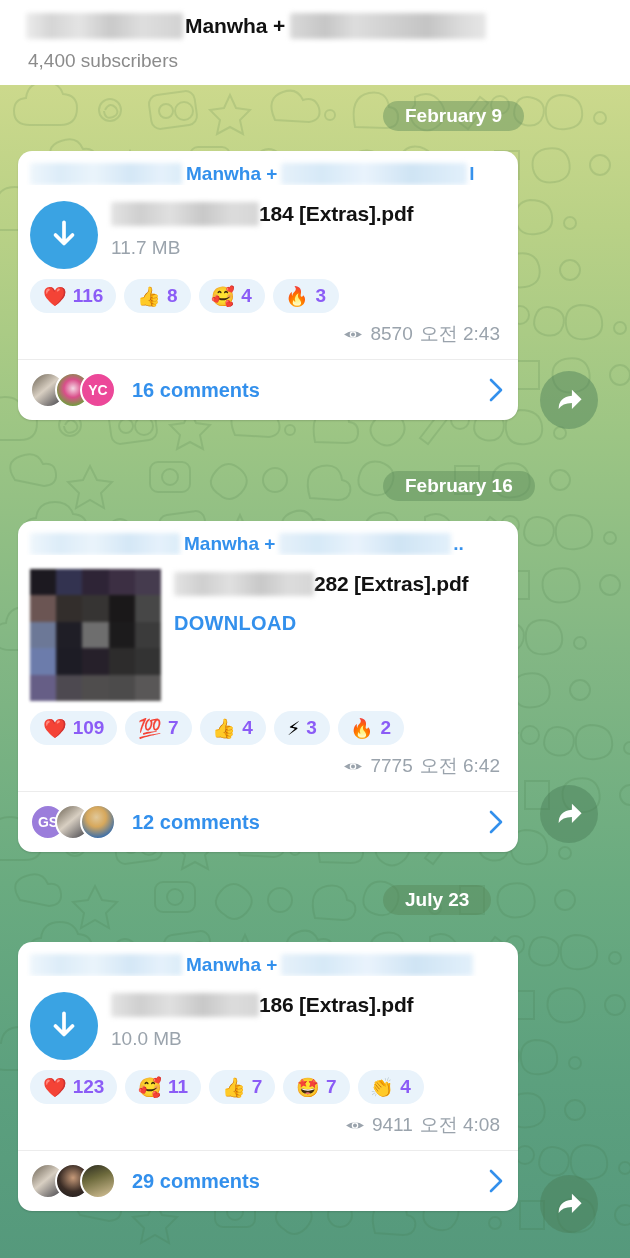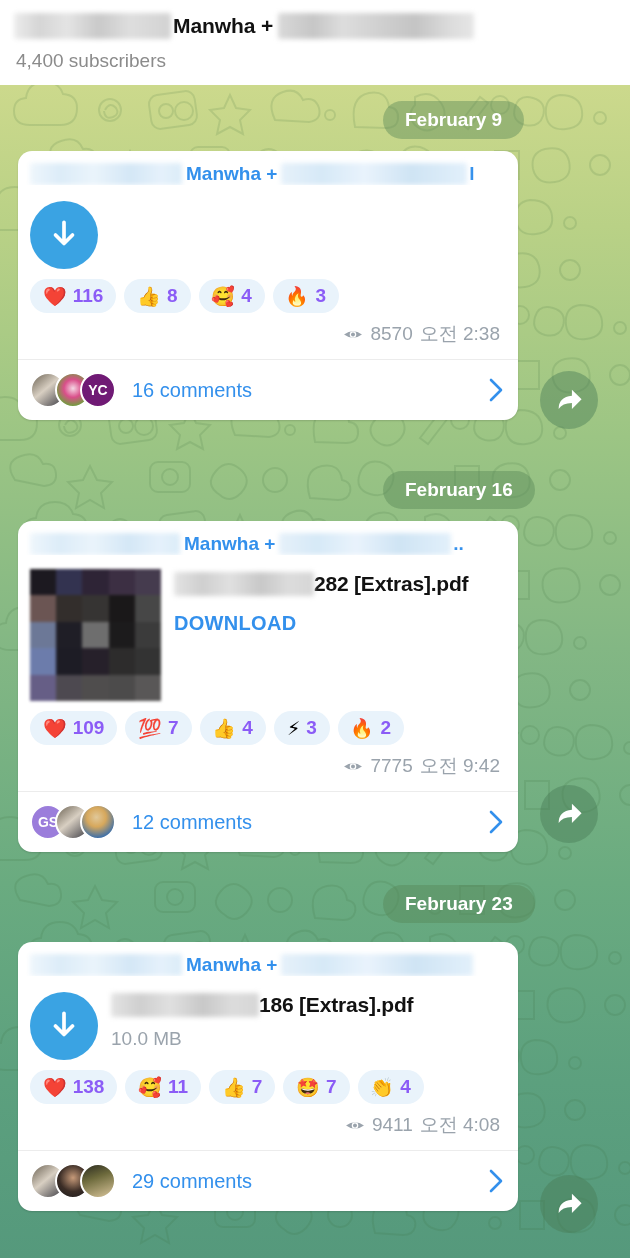--- a/index.html
+++ b/index.html
@@ -2,21 +2,21 @@
 <html><head>
 <meta charset="utf-8">
 <style>
   * { margin:0; padding:0; box-sizing:border-box; }
   html, body {
     width:630px; height:1258px;
     font-family:"Liberation Sans", "DejaVu Sans", sans-serif;
     overflow:hidden;
     background:#fff;
   }
-  #app { position:relative; width:630px; height:1258px; overflow:hidden; }
+  #app { position:relative; width:630px; height:1258px; overflow:hidden;padding-left:12px; }
 
   
   .header {
     position:relative; height:85px; background:#ffffff;
     padding:6px 14px 0 14px;
   }
   .header-title-row {
     display:flex; align-items:center; height:40px; justify-content:flex-start;
   }
   .hdr-blur-a { width:157px; height:26px; border-radius:2px; margin-right:2px;
@@ -40,21 +40,21 @@
     position:absolute; left:0; top:85px; width:630px; height:1173px;
     background:linear-gradient(to bottom,#ccd98c 0%,#b9d186 12%,#9cc584 30%,#83b784 48%,#6aab80 68%,#5ca07e 85%,#55997c 100%);
     overflow:hidden;
   }
   .chat-pattern {
     position:absolute; inset:0; opacity:0.14; pointer-events:none;
   }
 
   
   .date-pill {
-    position:absolute; height:38px; border-radius:19px;
+    position:absolute; height:30px; border-radius:19px;
     background:rgba(86,134,86,0.42);
     color:#ffffff; font-size:19px; font-weight:bold;
     display:flex; align-items:center; justify-content:center;
     padding:0 22px; white-space:nowrap;
   }
 
   
   .bubble {
     position:absolute; left:18px; width:500px;
     background:#ffffff; border-radius:14px;
@@ -119,21 +119,21 @@
   
   .comments { display:flex; align-items:center; height:60px; padding:0 14px 0 12px; }
   .avatars { display:flex; align-items:center; }
   .avatar {
     width:36px; height:36px; border-radius:50%; border:2px solid #fff;
     margin-left:-11px; overflow:hidden; position:relative; flex:none;
     display:flex; align-items:center; justify-content:center;
     color:#fff; font-size:14px; font-weight:bold;
   }
   .avatar:first-child { margin-left:0; }
-  .comments-label { font-size:20px; color:#3390ec; font-weight:normal; margin-left:16px; }
+  .comments-label { font-size:20px; color:#3390ec; font-weight:bold; margin-left:16px; }
   .chevron { margin-left:auto; width:16px; height:26px; }
 
   
   .fwd-btn {
     position:absolute; width:58px; height:58px; border-radius:50%;
     background:rgba(74,124,86,0.45);
     display:flex; align-items:center; justify-content:center;
   }
   .fwd-btn svg { width:29px; height:29px; }
 </style>
@@ -209,20 +209,27 @@
         <div class="bl bl-light2" style="width:186px;"></div>
         <span class="tail-char">l</span>
       </div>
 
       <div class="file-row">
         <div class="dl-circle">
           <svg viewBox="0 0 24 24">
             <path d="M12 3 v13 M6 12 l6 6 l6 -6" fill="none" stroke="#fff" stroke-width="2.6" stroke-linecap="round" stroke-linejoin="round"></path>
           </svg>
         </div>
+        <div class="file-meta">
+          <div class="fname-row">
+            <div class="fname-blur" style="width:148px;"></div>
+            <div class="fname">184 [Extras].pdf</div>
+          </div>
+          <div class="fsize">11.7 MB</div>
+        </div>
       </div>
 
       <div class="reactions">
         <div class="reaction">
           <span class="emo">❤️</span>
           <span class="cnt">116</span>
         </div>
         <div class="reaction">
           <span class="emo">👍</span>
           <span class="cnt">8</span>
@@ -237,30 +244,30 @@
         </div>
       </div>
 
       <div class="meta-row">
         <svg class="eye" viewBox="0 0 24 16">
           <path d="M1 8 q11 -8 22 0 q-11 8 -22 0 z" fill="#9aa3ac"></path>
           <circle cx="12" cy="8" r="4" fill="#fff"></circle>
           <circle cx="12" cy="8" r="2.4" fill="#9aa3ac"></circle>
         </svg>
         <span>8570</span>
-        <span>오전 2:38</span>
+        <span>오전 2:43</span>
       </div>
 
       <div class="divider"></div>
 
       <div class="comments">
         <div class="avatars">
           <div class="avatar" style="background:linear-gradient(140deg,#6b6253 0%,#d8cfc2 45%,#3a3a42 100%)"></div>
           <div class="avatar" style="background:radial-gradient(circle at 50% 45%,#f5d7e4 0%,#d94f8a 38%,#6ea03c 75%,#2b1f28 100%)"></div>
-          <div class="avatar" style="background:#701a75">
+          <div class="avatar" style="background:#ec4899">
               <span>YC</span>
             </div>
         </div>
         <div class="comments-label">16 comments</div>
         <svg class="chevron" viewBox="0 0 16 26">
           <path d="M3 3 l10 10 l-10 10" fill="none" stroke="#3390ec" stroke-width="2.6" stroke-linecap="round" stroke-linejoin="round"></path>
         </svg>
       </div>
     </div>
 
@@ -340,21 +347,21 @@
         </div>
       </div>
 
       <div class="meta-row">
         <svg class="eye" viewBox="0 0 24 16">
           <path d="M1 8 q11 -8 22 0 q-11 8 -22 0 z" fill="#9aa3ac"></path>
           <circle cx="12" cy="8" r="4" fill="#fff"></circle>
           <circle cx="12" cy="8" r="2.4" fill="#9aa3ac"></circle>
         </svg>
         <span>7775</span>
-        <span>오전 9:42</span>
+        <span>오전 6:42</span>
       </div>
 
       <div class="divider"></div>
 
       <div class="comments">
         <div class="avatars">
           <div class="avatar" style="background:#9b7ddb">
               <span>GS</span>
             </div>
           <div class="avatar" style="background:linear-gradient(140deg,#6b6253 0%,#d8cfc2 45%,#3a3a42 100%)"></div>
@@ -366,21 +373,21 @@
         </svg>
       </div>
     </div>
 
     <div class="fwd-btn" style="left:540px; top:700px;">
       <svg viewBox="0 0 24 24">
         <path d="M3 19 q0 -10 11 -11 v-5 l8 8 l-8 8 v-5 q-8 0 -11 5 z" fill="#ffffff"></path>
       </svg>
     </div>
 
-    <div class="date-pill" style="left:383px; top:800px;">February 23</div>
+    <div class="date-pill" style="left:383px; top:800px;">July 23</div>
 
     <div class="bubble" style="top:857px;">
       <div class="bubble-head">
         <div class="bl bl-light" style="width:152px;"></div>
         <div class="bubble-name">Manwha +</div>
         <div class="bl bl-light2" style="width:192px;"></div>
         <span class="tail-char"></span>
       </div>
 
       <div class="file-row">
@@ -394,21 +401,21 @@
             <div class="fname-blur" style="width:148px;"></div>
             <div class="fname">186 [Extras].pdf</div>
           </div>
           <div class="fsize">10.0 MB</div>
         </div>
       </div>
 
       <div class="reactions">
         <div class="reaction">
           <span class="emo">❤️</span>
-          <span class="cnt">138</span>
+          <span class="cnt">123</span>
         </div>
         <div class="reaction">
           <span class="emo">🥰</span>
           <span class="cnt">11</span>
         </div>
         <div class="reaction">
           <span class="emo">👍</span>
           <span class="cnt">7</span>
         </div>
         <div class="reaction">

